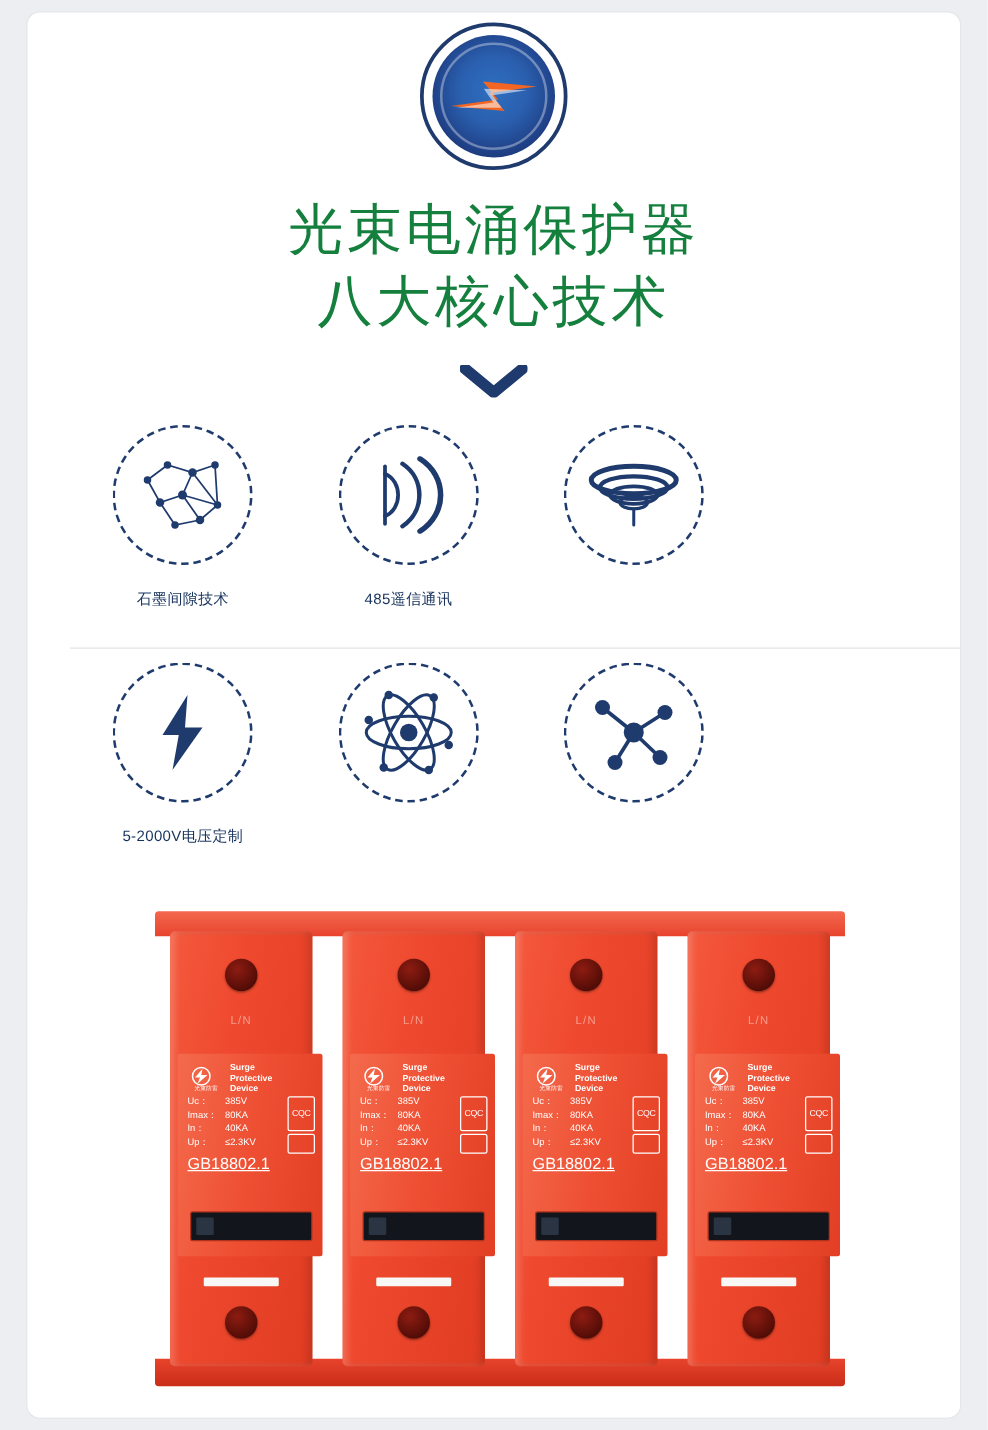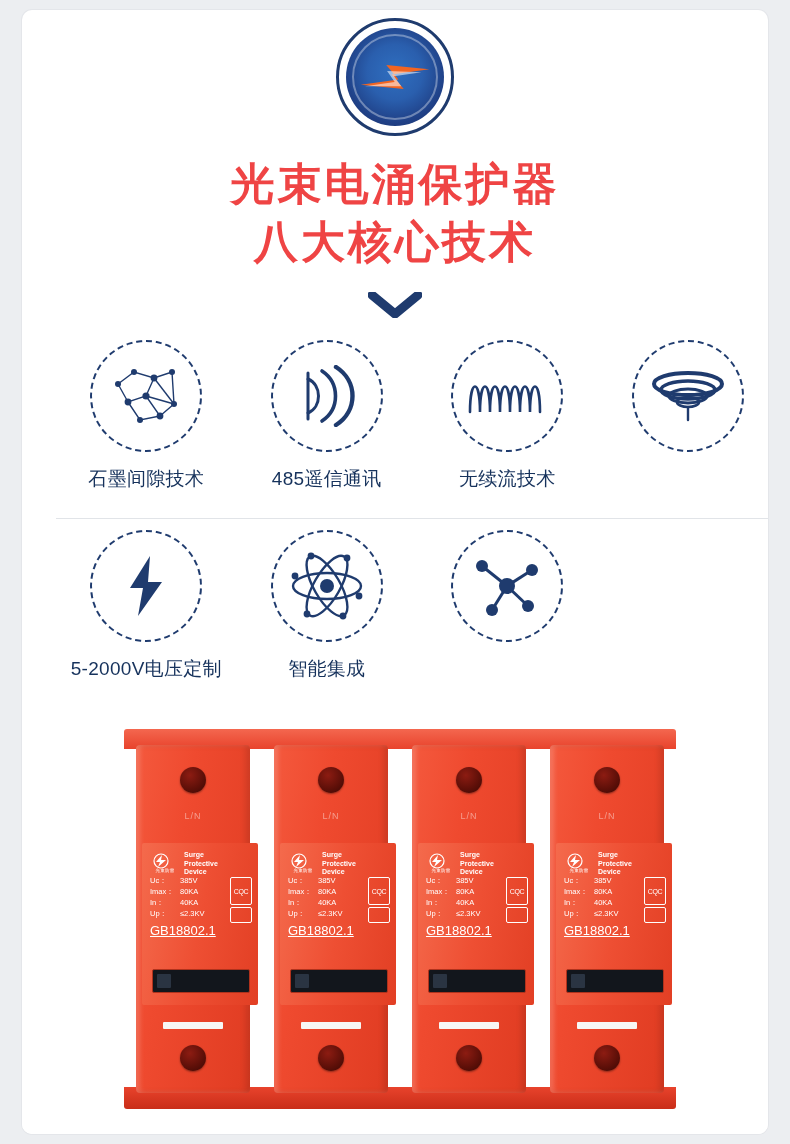--- a/index.html
+++ b/index.html
@@ -79,22 +79,22 @@
   .title-block {
     position: absolute;
     left: 0;
     top: 145px;
     width: 100%;
     text-align: center;
   }
   .title-line {
     font-size: 44px;
     line-height: 58px;
-    font-weight: bold;
-    color: #ef4444;
+    font-weight: normal;
+    color: #15803d;
     letter-spacing: 3px;
     font-family: "Liberation Sans", "DejaVu Sans", sans-serif;
   }
   .chevron {
     position: absolute;
     left: 50%;
     top: 282px;
     transform: translateX(-50%);
     width: 54px;
     height: 26px;
@@ -125,21 +125,21 @@
     background: #fff;
   }
   .circle svg {
     position: absolute;
     left: 50%;
     top: 50%;
     transform: translate(-50%, -50%);
   }
   .cell-label {
     margin-top: 14px;
-    font-size: 19px;
+    font-size: 12px;
     color: #16325c;
     font-weight: normal;
     line-height: 26px;
     letter-spacing: 0.3px;
     white-space: nowrap;
   }
   .divider {
     position: absolute;
     left: 34px;
     top: 508px;
@@ -395,28 +395,20 @@
               <path d="M16 8 L16 54" stroke-width="3"></path>
               <path d="M16 14 C30 20, 30 42, 16 48" stroke-width="3"></path>
               <path d="M30 6 C48 18, 48 44, 30 56" stroke-width="3.6"></path>
               <path d="M44 2 C66 16, 66 46, 44 60" stroke-width="4.4"></path>
             </g>
           </svg>
         </div>
         <div class="cell-label">485遥信通讯</div>
       </div>
 
-      <div class="cell">
-        <div class="circle">
-          <svg width="80" height="48" viewBox="0 0 80 48">
-            <path d="M3 40 C3 6, 13 6, 13 40 C13 6, 23 6, 23 40 C23 6, 33 6, 33 40 C33 6, 43 6, 43 40 C43 6, 53 6, 53 40 C53 6, 63 6, 63 40 C63 6, 73 6, 73 40" fill="none" stroke="#1f3b6e" stroke-width="2.6" stroke-linecap="round"></path>
-          </svg>
-        </div>
-        <div class="cell-label">无续流技术</div>
-      </div>
 
       <div class="cell">
         <div class="circle">
           <svg width="76" height="56" viewBox="0 0 76 56">
             <g fill="none" stroke="#1f3b6e">
               <ellipse cx="38" cy="16" rx="34" ry="11" stroke-width="4"></ellipse>
               <ellipse cx="38" cy="22" rx="27" ry="9" stroke-width="3.4"></ellipse>
               <ellipse cx="38" cy="28" rx="19" ry="7" stroke-width="3"></ellipse>
               <ellipse cx="38" cy="34" rx="11" ry="5" stroke-width="2.6"></ellipse>
               <path d="M38 39 L38 52" stroke-width="2.4" stroke-linecap="round"></path>
@@ -452,21 +444,20 @@
               <circle cx="38" cy="36" r="7"></circle>
               <circle cx="6" cy="26" r="3.4"></circle>
               <circle cx="70" cy="46" r="3.4"></circle>
               <circle cx="22" cy="6" r="3.4"></circle>
               <circle cx="54" cy="66" r="3.4"></circle>
               <circle cx="58" cy="8" r="3.4"></circle>
               <circle cx="18" cy="64" r="3.4"></circle>
             </g>
           </svg>
         </div>
-        <div class="cell-label">智能集成</div>
       </div>
 
       <div class="cell">
         <div class="circle">
           <svg width="70" height="64" viewBox="0 0 70 64">
             <g stroke="#1f3b6e" stroke-width="3" fill="none">
               <path d="M35 32 L10 12"></path>
               <path d="M35 32 L60 16"></path>
               <path d="M35 32 L20 56"></path>
               <path d="M35 32 L56 52"></path>

